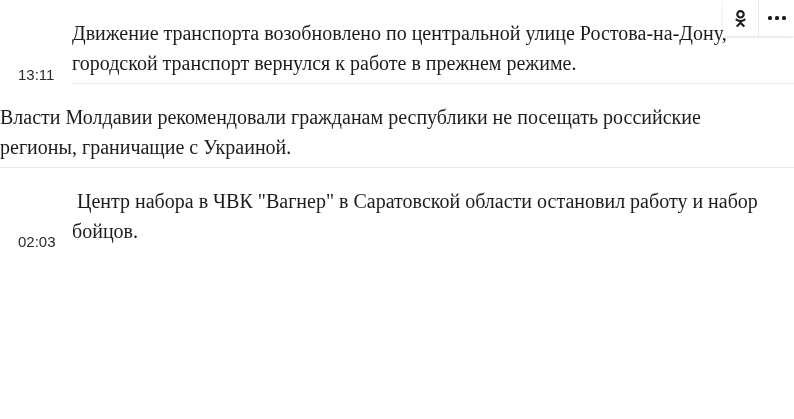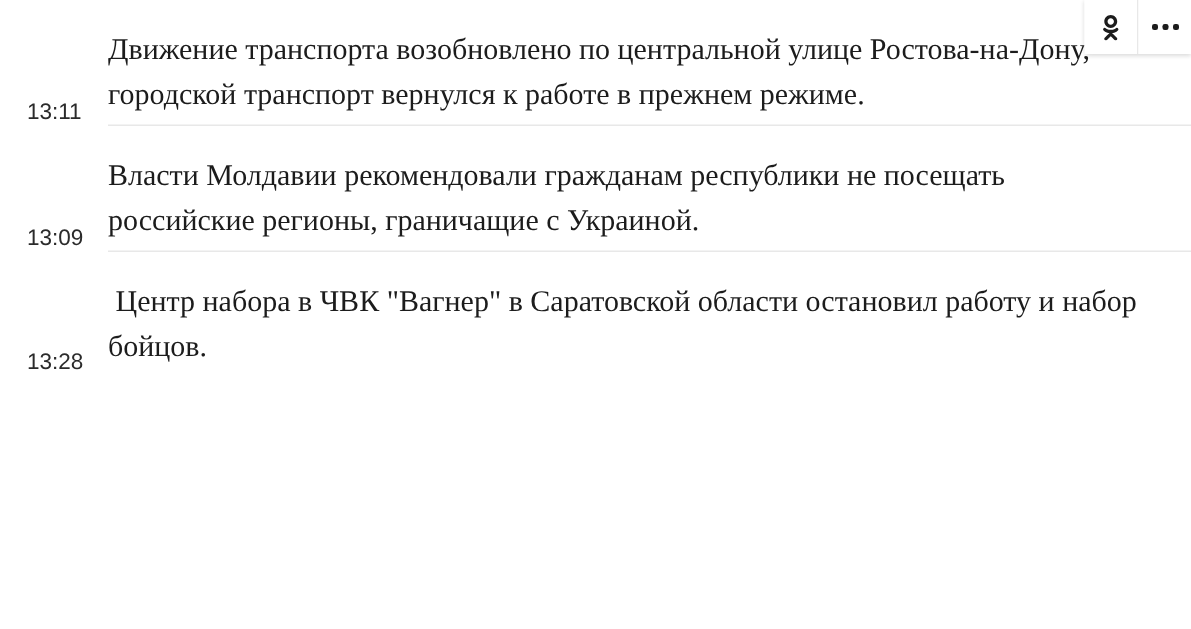--- a/index.html
+++ b/index.html
@@ -80,26 +80,25 @@
 
   <div class="feed">
 
     <div class="entry">
       <div class="entry-time">13:11</div>
       <div class="entry-content">Движение транспорта возобновлено по центральной улице Ростова-на-Дону, городской транспорт вернулся к работе в прежнем режиме.</div>
     </div>
 
 
     <div class="entry">
-      <div class="entry-time">13:09</div>
       <div class="entry-content">Власти Молдавии рекомендовали гражданам республики не посещать российские регионы, граничащие с Украиной.</div>
     </div>
 
     <div class="entry">
-      <div class="entry-time">13:28</div>
+      <div class="entry-time">02:03</div>
       <div class="entry-content">&nbsp;Центр набора в ЧВК "Вагнер" в Саратовской области остановил работу и набор бойцов.</div>
     </div>
 
 
   </div>
 
   <div class="share-toolbar">
     <button class="share-btn">
       <span class="ok-icon">
         <svg width="11" height="17" viewBox="0 0 320 512" aria-hidden="true">

